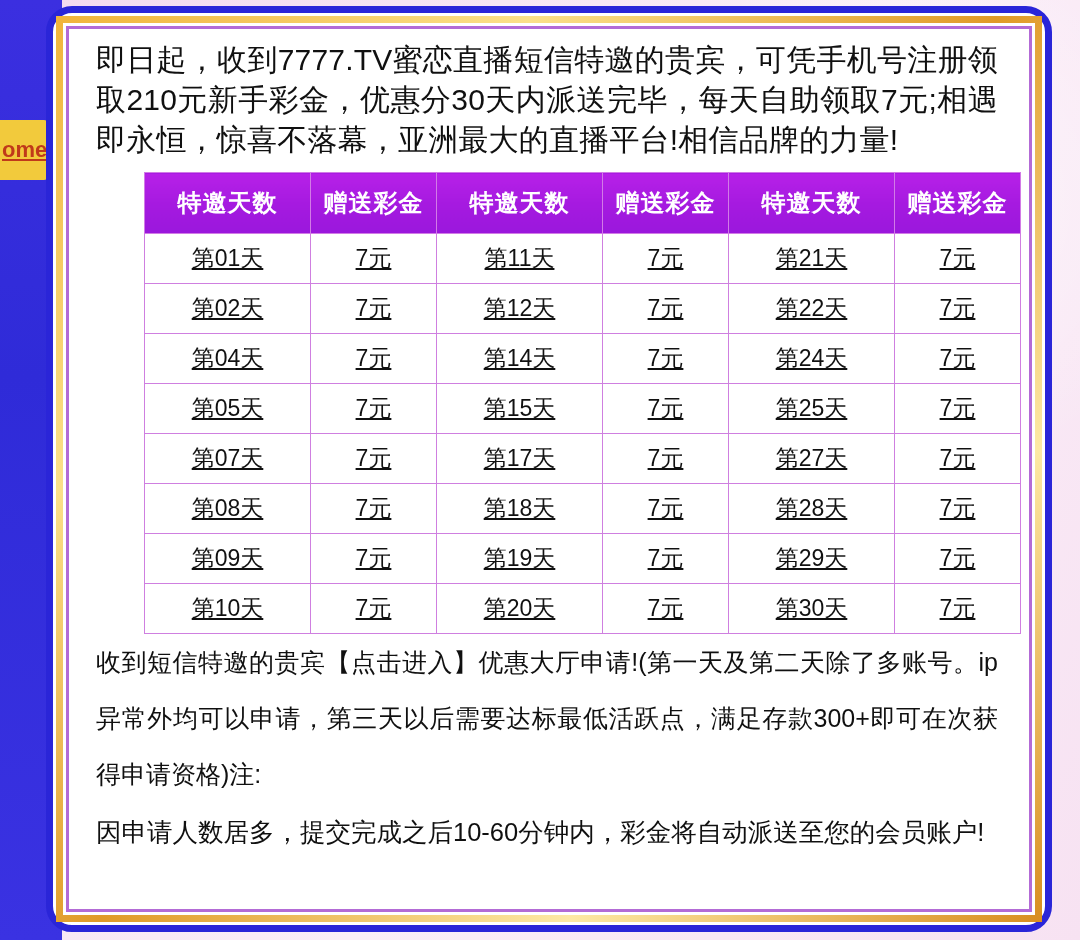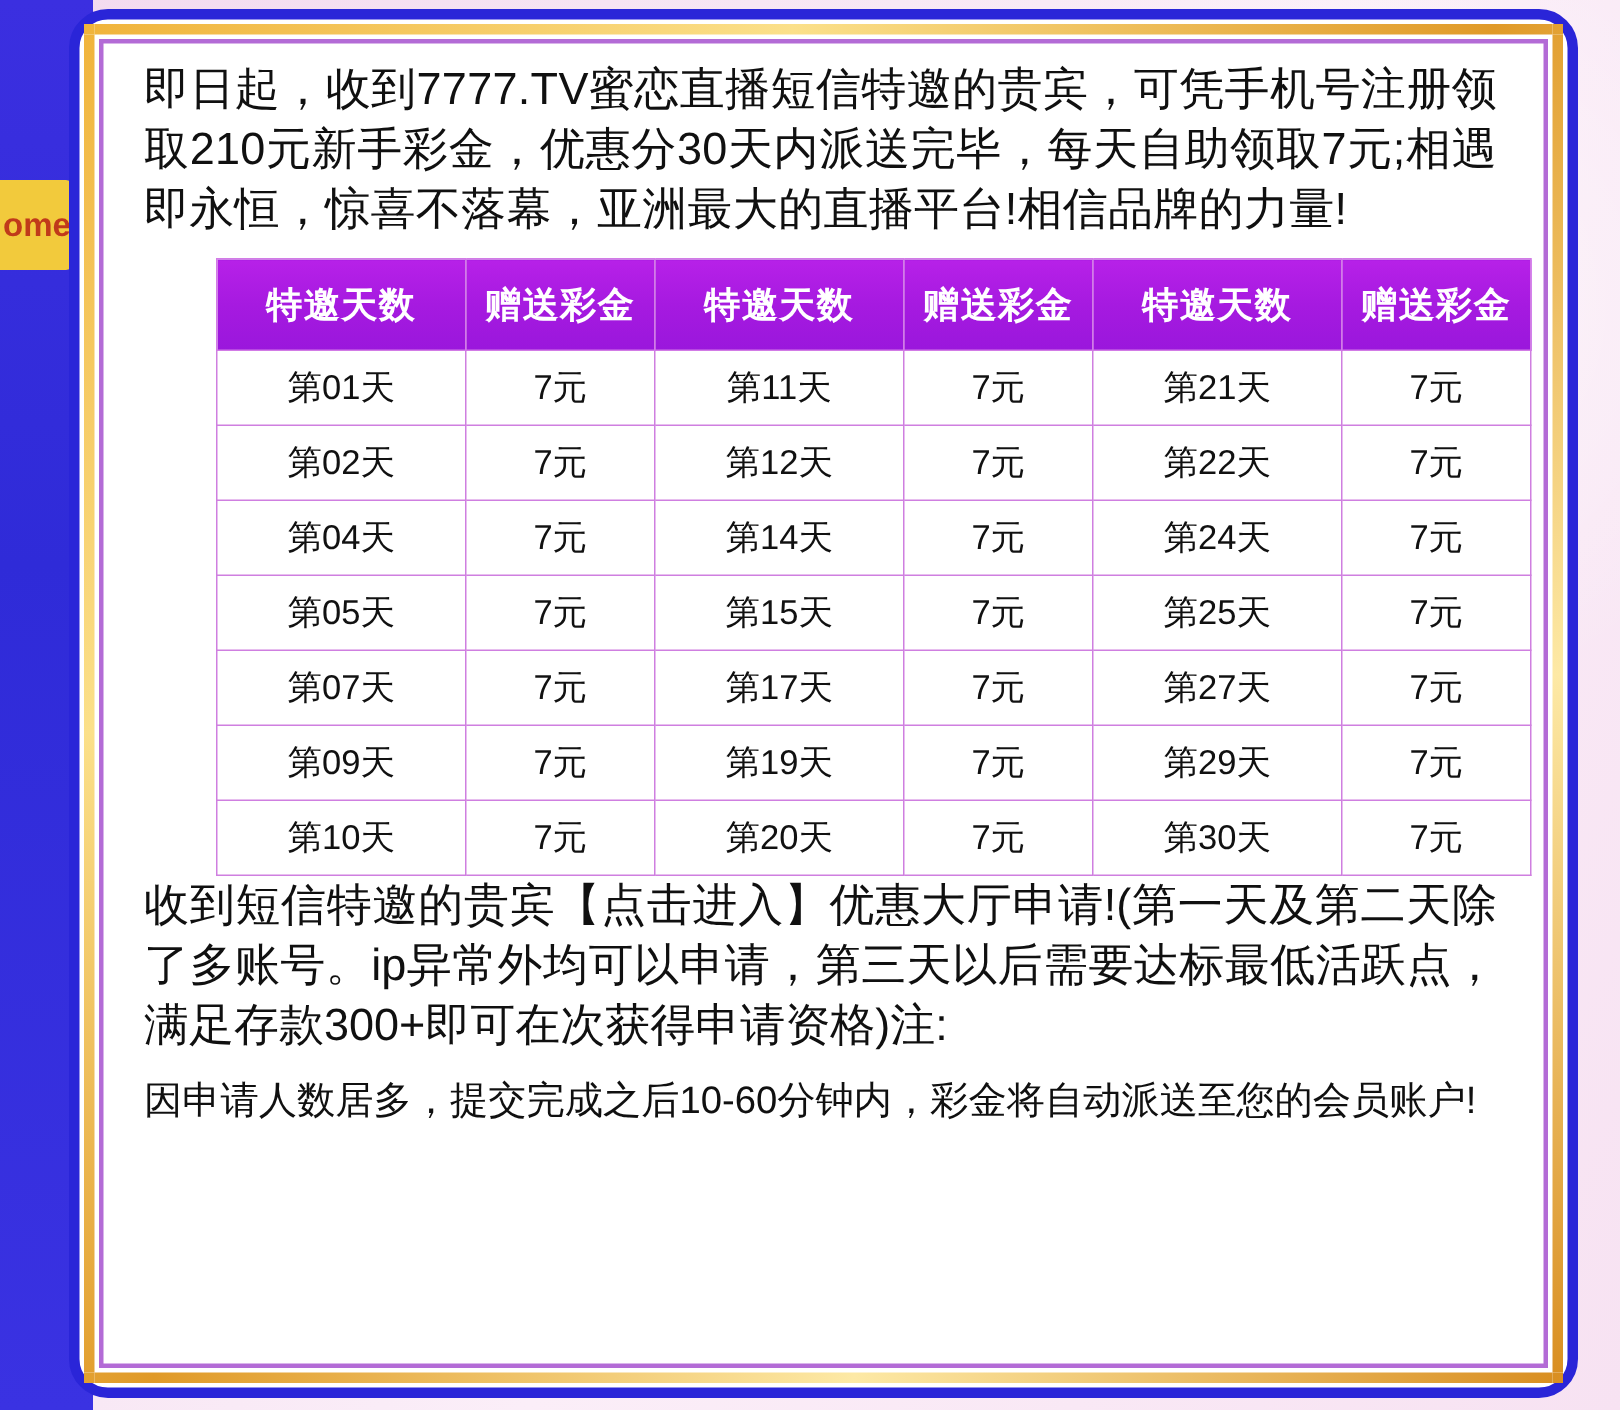--- a/index.html
+++ b/index.html
@@ -35,20 +35,21 @@
     background: #f2ca3c;
     border-radius: 0 6px 6px 0;
   }
   .bg-stripe-left-inner span {
     display:block;
     color: #c03a1a;
     font-size: 22px;
     font-weight: bold;
     line-height: 60px;
     padding-left: 2px;
+    text-decoration: underline;
   }
   .bg-glow {
     position: absolute;
     right: -120px; top: -80px;
     width: 560px; height: 560px;
     background: radial-gradient(circle at center, rgba(255,255,255,0.55), rgba(255,255,255,0) 70%);
     pointer-events: none;
   }
 
   
@@ -114,32 +115,33 @@
     border: 1px solid #d27be6;
     letter-spacing: 1px;
   }
   table.bonus-table td {
     height: 47px;
     font-size: 23px;
     color: #111111;
     text-align: center;
     border: 1px solid #cf7fe0;
     background: #ffffff;
+    text-decoration: underline;
   }
   table.bonus-table col.c-day { width: 166px; }
   table.bonus-table col.c-amt { width: 126px; }
 
   .note-label {
     font-size: 25px;
     color: #101010;
     margin: 16px 0 8px 0;
   }
   .note-body {
-    font-size: 30px;
-    line-height: 40px;
+    font-size: 25px;
+    line-height: 56px;
     color: #101010;
     margin: 0 0 10px 0;
     text-align: justify;
   }
   .note-body2 {
     font-size: 25.5px;
     line-height: 40px;
     color: #101010;
     margin: 8px 0 0 0;
     text-align: justify;
@@ -219,20 +221,28 @@
         </tr>
         <tr>
           <td>第07天</td>
           <td>7元</td>
           <td>第17天</td>
           <td>7元</td>
           <td>第27天</td>
           <td>7元</td>
         </tr>
         <tr>
+          <td>第08天</td>
+          <td>7元</td>
+          <td>第18天</td>
+          <td>7元</td>
+          <td>第28天</td>
+          <td>7元</td>
+        </tr>
+        <tr>
           <td>第09天</td>
           <td>7元</td>
           <td>第19天</td>
           <td>7元</td>
           <td>第29天</td>
           <td>7元</td>
         </tr>
         <tr>
           <td>第10天</td>
           <td>7元</td>

